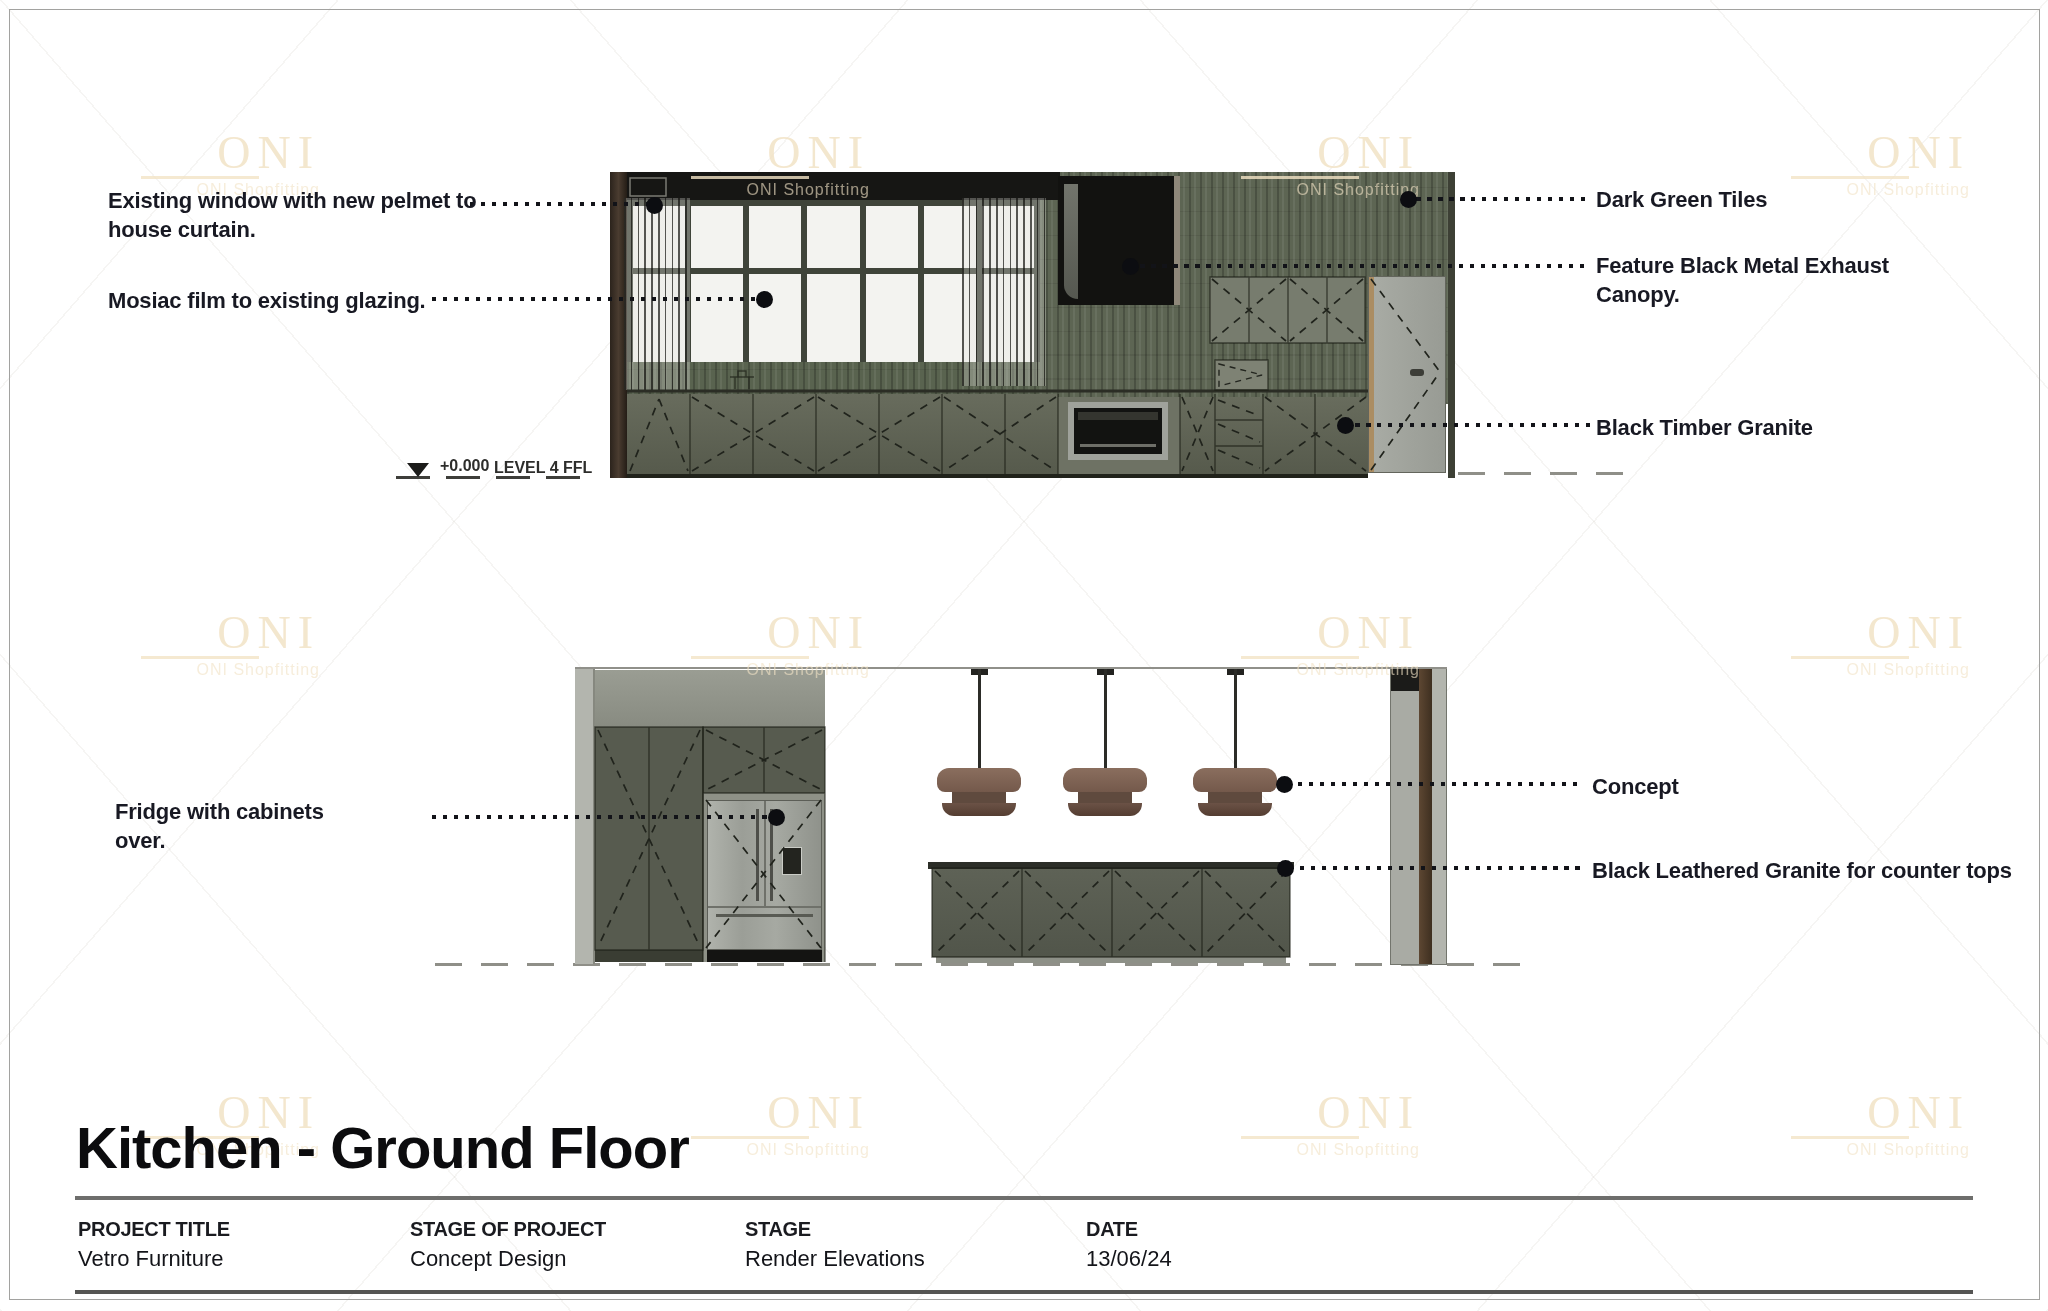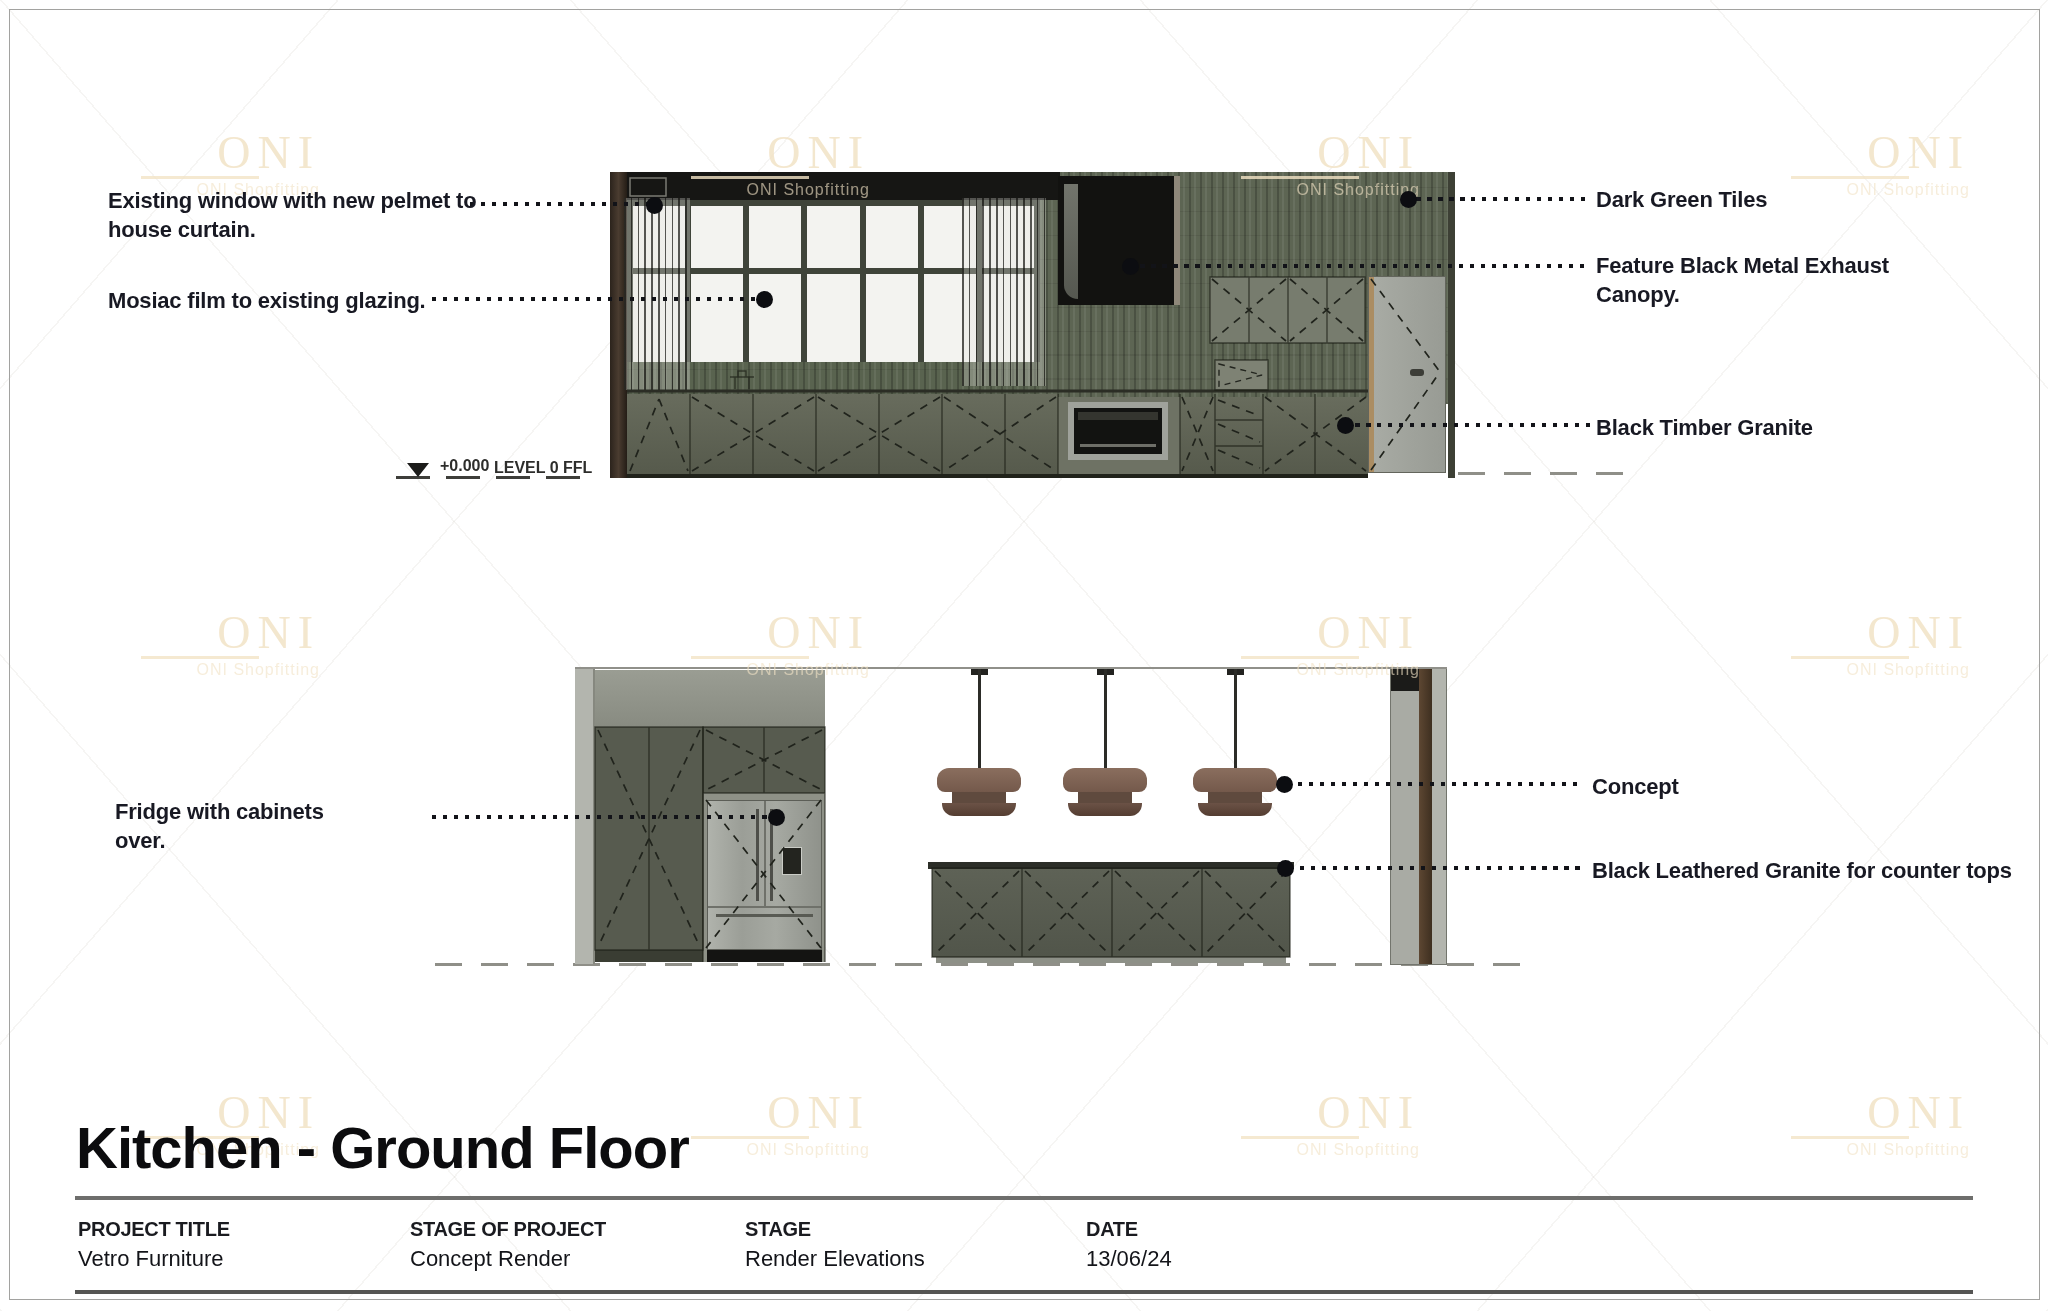--- a/index.html
+++ b/index.html
@@ -202,21 +202,21 @@
     <path class="svg-dash" d="M602,107 L676,169 M676,107 L602,169"></path>
     <path class="svg-dash" d="M680,107 L753,169 M753,107 L680,169"></path>
     <path class="svg-tri" d="M609,192 L652,203 L609,214 Z"></path>
     <path class="svg-dash" d="M761,107 L830,200 M761,298 L830,200"></path>
     <rect x="800" y="197" width="14" height="7" rx="3" fill="#3c3d37"></rect>
   </svg>
 </div>
 
 <div class="lvl-tri" style="left:407px;top:463px"></div>
 <div class="lvl-txt" style="left:440px;top:457px">+0.000</div>
-<div class="lvl-txt" style="left:494px;top:459px">LEVEL 0 FFL</div>
+<div class="lvl-txt" style="left:494px;top:459px">LEVEL 4 FFL</div>
 <div class="dashline" style="left:396px;top:476px;width:186px"></div>
 <div class="floordash" style="left:1458px;top:472px;width:175px"></div>
 
 <div class="elev" style="left:575px;top:660px;width:872px;height:307px">
   <div class="blk" style="left:0;top:8px;width:20px;height:296px;z-index:11;
        background:#b3b5ae;border-right:2px solid #86887f;box-sizing:border-box"></div>
   <div class="blk" style="left:20px;top:10px;width:230px;height:57px;z-index:11;
        background:linear-gradient(#9a9d93,#888b81)"></div>
   <div class="blk" style="left:20px;top:67px;width:230px;height:223px;z-index:11;
        background:var(--cab_dark,#575b4f)"></div>
@@ -319,18 +319,18 @@
 <div class="ann" style="left:1592px;top:856px;width:440px">Black Leathered Granite for counter tops</div>
 <div class="leader" style="left:1300px;top:866px;width:284px"></div>
 <div class="ldot" style="left:1277px;top:860px"></div>
 
 <div class="sheet-title">Kitchen - Ground Floor</div>
 <div class="title-rule"></div>
 
 <div class="tb-label" style="left:78px">PROJECT TITLE</div>
 <div class="tb-value" style="left:78px">Vetro Furniture</div>
 <div class="tb-label" style="left:410px">STAGE OF PROJECT</div>
-<div class="tb-value" style="left:410px">Concept Render</div>
+<div class="tb-value" style="left:410px">Concept Design</div>
 <div class="tb-label" style="left:745px">STAGE</div>
 <div class="tb-value" style="left:745px">Render Elevations</div>
 <div class="tb-label" style="left:1086px">DATE</div>
 <div class="tb-value" style="left:1086px">13/06/24</div>
 <div class="bottom-rule"></div>
 
 </body></html>

